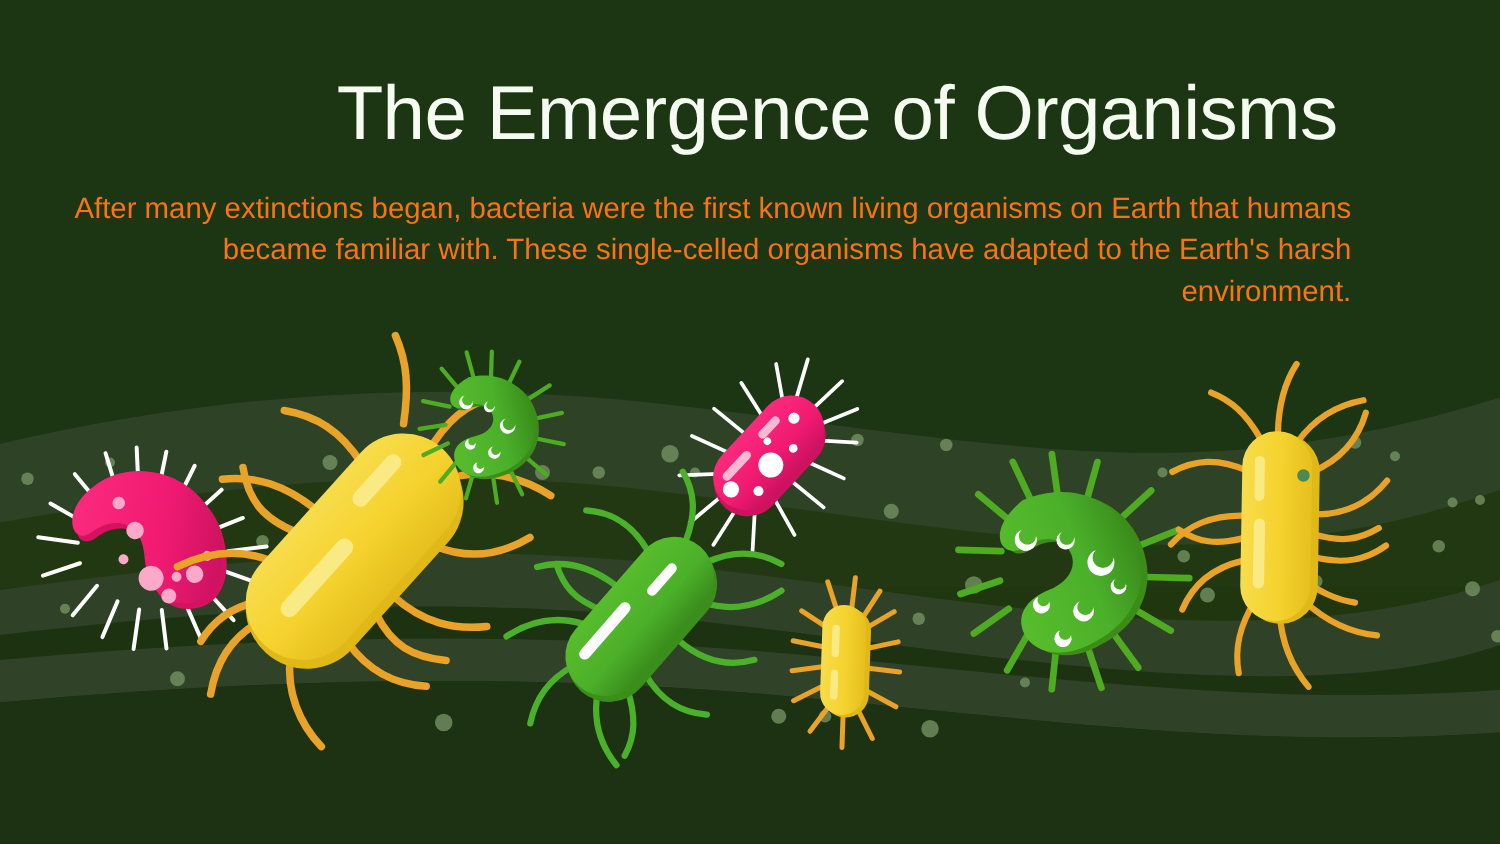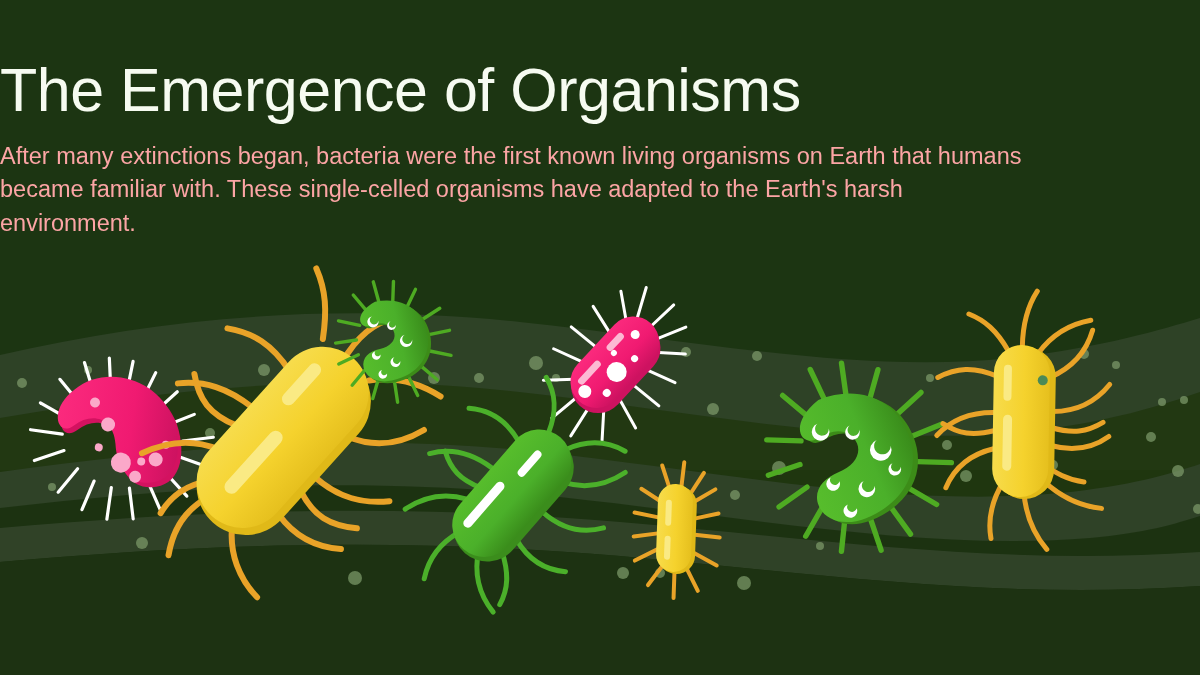--- a/index.html
+++ b/index.html
@@ -21,40 +21,41 @@
     width: 1200px;
     height: 675px;
     display: block;
   }
   .text-layer {
     position: absolute;
     left: 0;
     top: 0;
     width: 1024px;
     z-index: 5;
-    text-align: left;
+    text-align: right;
     pointer-events: none;
+    padding-left: 46px;
   }
   #page-title {
     margin: 0;
     padding-top: 58px;
     font-size: 61px;
     font-weight: 400;
     line-height: 1.08;
     letter-spacing: -0.5px;
     color: #f6fbf1;
     font-family: "Liberation Sans", sans-serif;
   }
   #page-subtitle {
-    margin: 16px auto 0 auto;
+    margin: 26px auto 0 auto;
     width: 1035px;
     font-size: 23.5px;
     font-weight: 400;
     line-height: 1.42;
-    color: #fca5a5;
+    color: #f97316;
     font-family: "Liberation Sans", sans-serif;
   }
 </style>
 </head>
 <body>
 
 <div id="slide">
 
   <svg id="bg-art" viewBox="0 0 1200 675" xmlns="http://www.w3.org/2000/svg">
     <defs>

